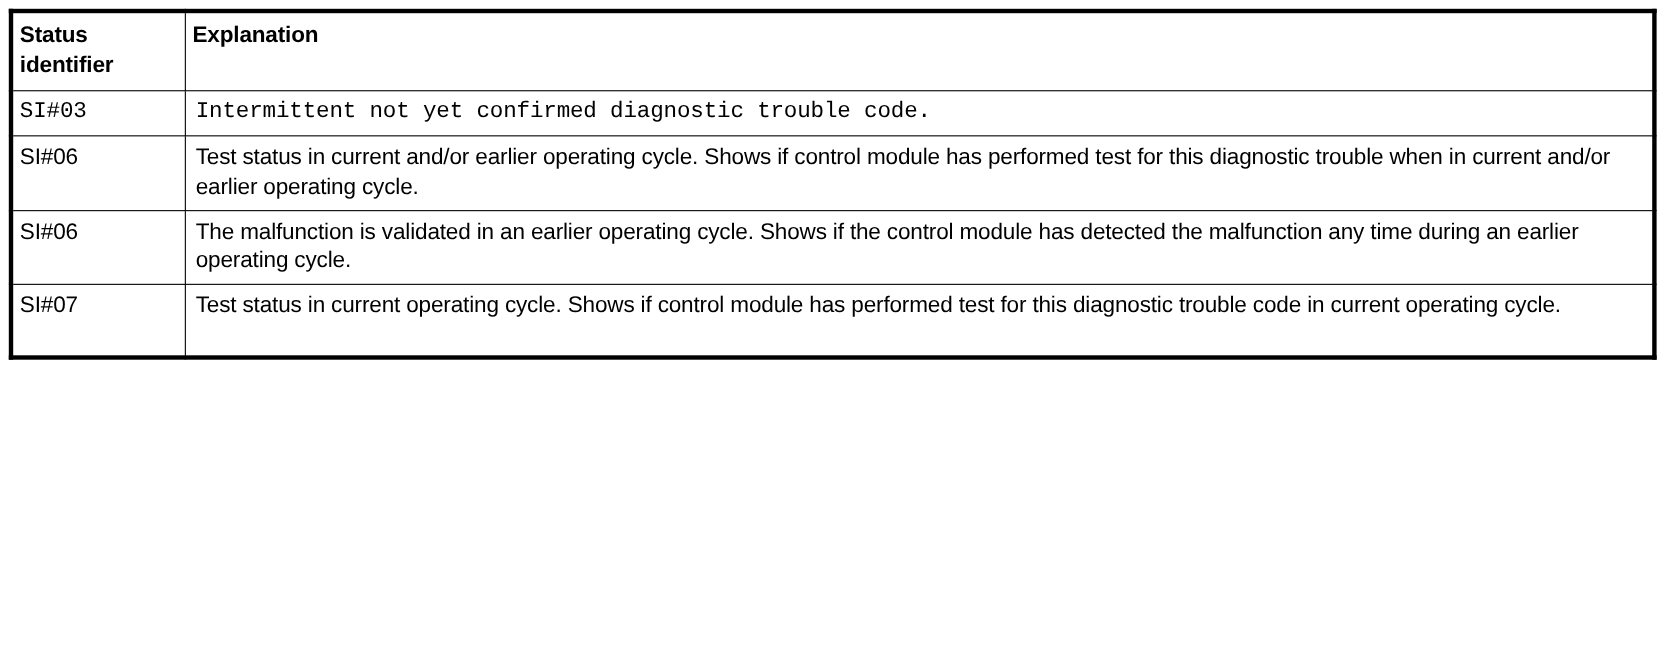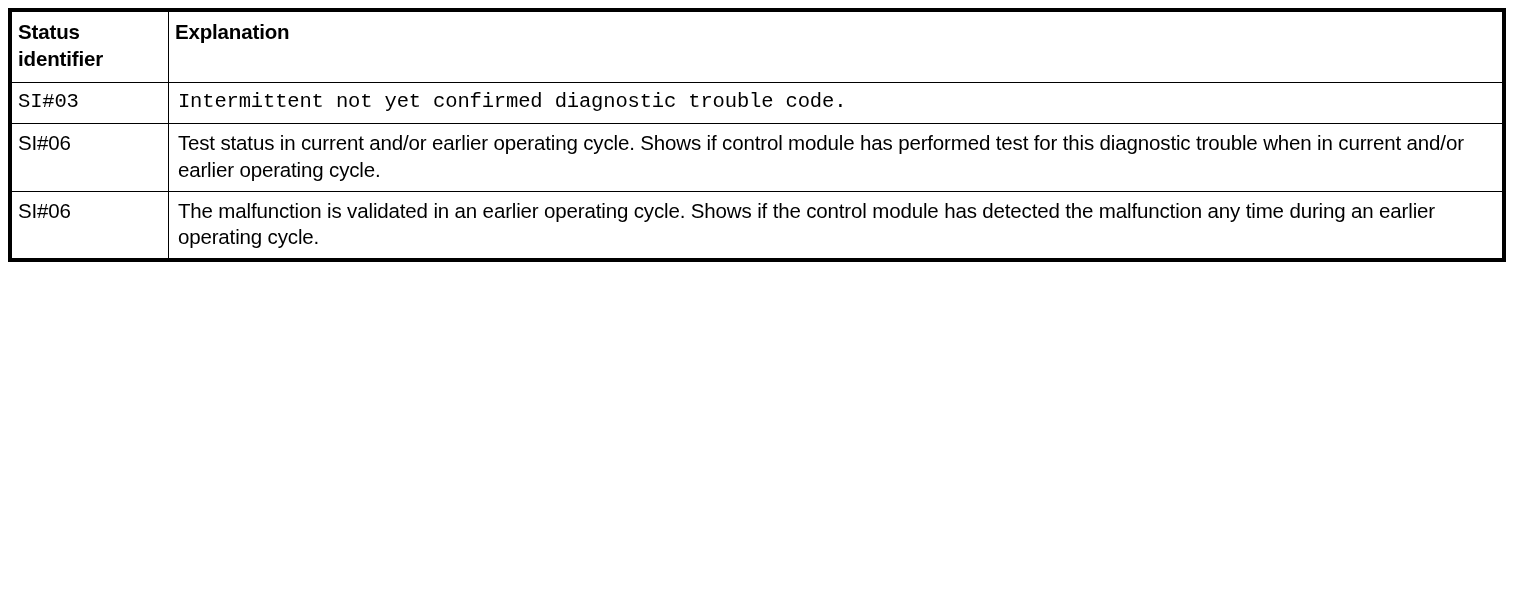--- a/index.html
+++ b/index.html
@@ -100,16 +100,20 @@
         <td class="cell-expl">Intermittent not yet confirmed diagnostic trouble code.</td>
       </tr>
       <tr class="row-2line">
         <td class="cell-id">SI#06</td>
         <td class="cell-expl">Test status in current and/or earlier operating cycle. Shows if control module has performed test for this diagnostic trouble when in current and/or earlier operating cycle.</td>
       </tr>
       <tr class="row-2line">
         <td class="cell-id">SI#06</td>
         <td class="cell-expl">The malfunction is validated in an earlier operating cycle. Shows if the control module has detected the malfunction any time during an earlier operating cycle.</td>
       </tr>
+      <tr class="row-2line">
+        <td class="cell-id">SI#07</td>
+        <td class="cell-expl">Test status in current operating cycle. Shows if control module has performed test for this diagnostic trouble code in current operating cycle.</td>
+      </tr>
     </tbody>
   </table>
 
 </div>
 
 </body></html>

